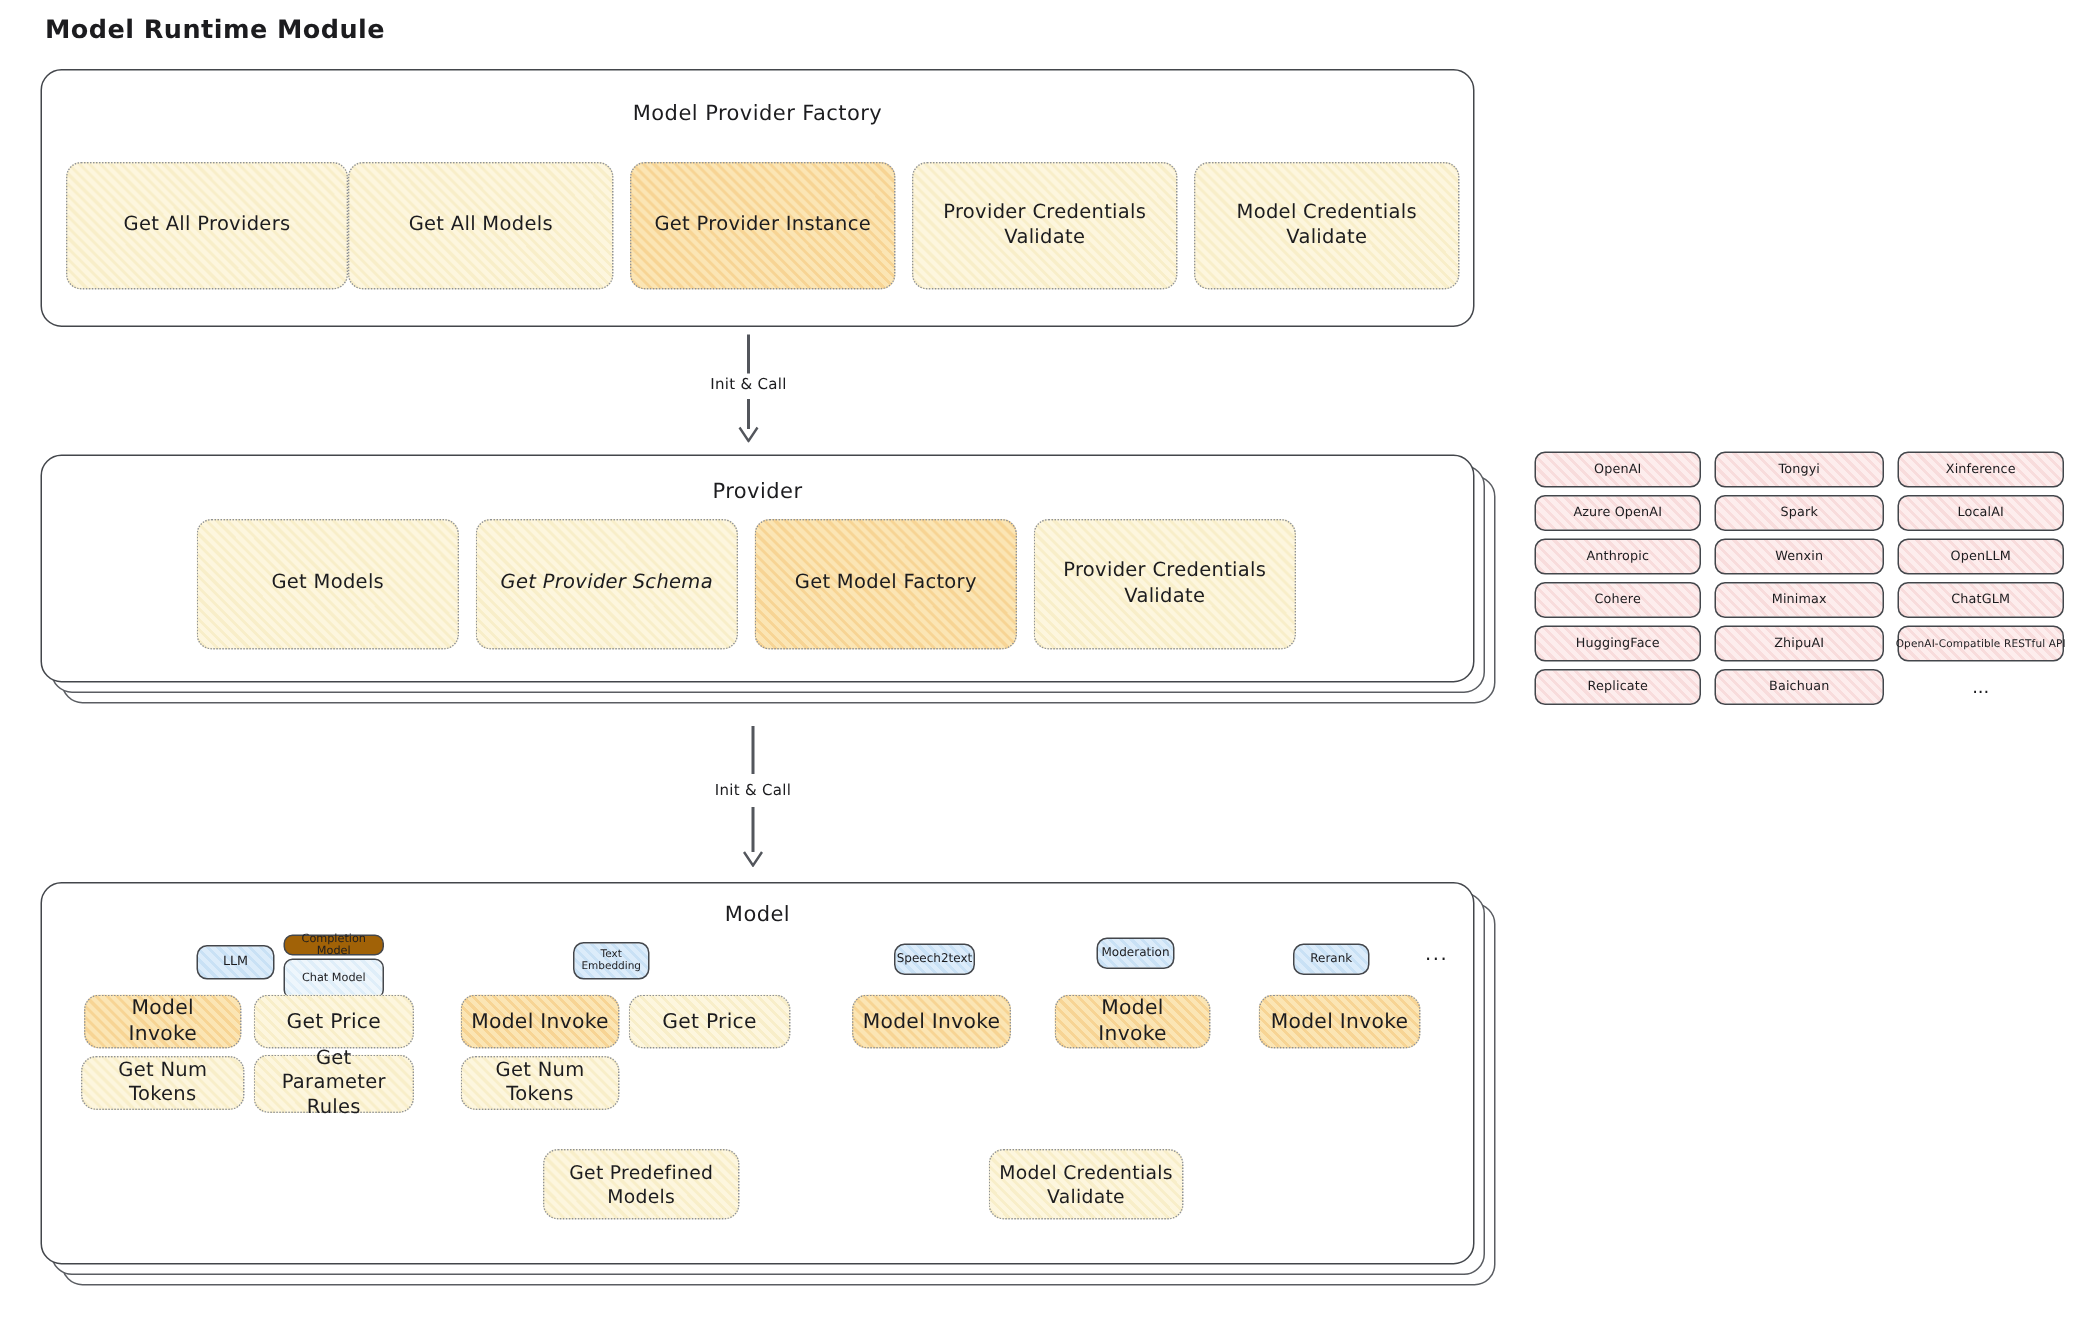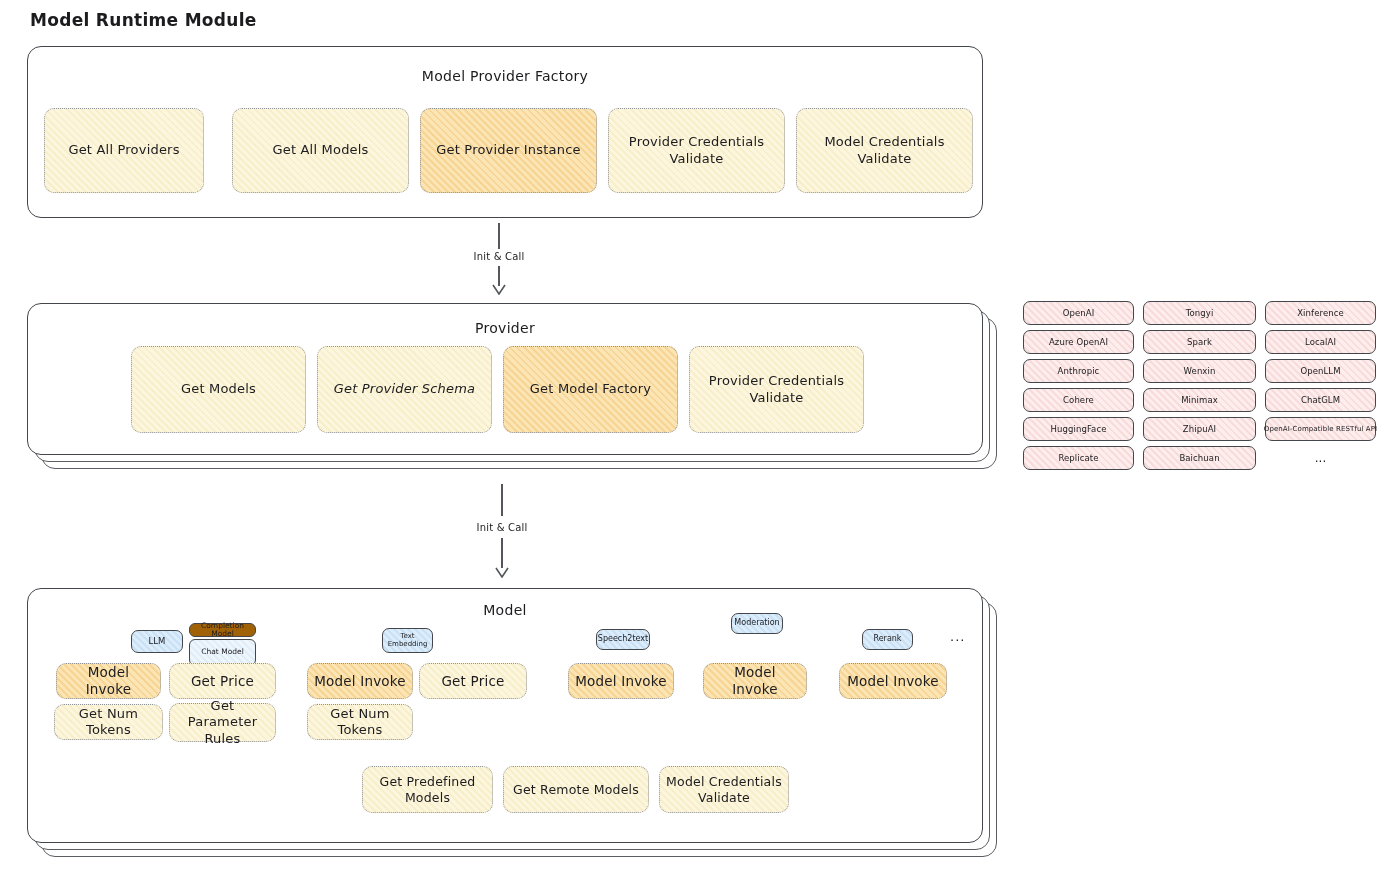--- a/index.html
+++ b/index.html
@@ -48,21 +48,21 @@
 </style>
 </head>
 <body>
 
 <div class="canvas">
 
   <div class="page-title">Model Runtime Module</div>
 
   <div class="frame" style="left:27px;top:46px;width:956px;height:172px;">
     <div class="frame-title" style="top:21px;">Model Provider Factory</div>
-    <div class="ybox" style="left:16px;top:61px;width:160px;height:85px;">Get All Providers</div>
+    <div class="ybox" style="left:16px;top:61px;width:188px;height:85px;">Get All Providers</div>
     <div class="ybox" style="left:204px;top:61px;width:177px;height:85px;">Get All Models</div>
     <div class="obox" style="left:392px;top:61px;width:177px;height:85px;">Get Provider Instance</div>
     <div class="ybox" style="left:580px;top:61px;width:177px;height:85px;">Provider Credentials Validate</div>
     <div class="ybox" style="left:768px;top:61px;width:177px;height:85px;">Model Credentials Validate</div>
   </div>
 
   <div class="aline" style="left:498px;top:223px;height:26px;"></div>
   <div class="alabel" style="left:439px;top:251px;">Init &amp; Call</div>
   <div class="aline" style="left:498px;top:266px;height:20px;"></div>
   <svg class="ahead" style="left:492px;top:284px;" width="14" height="11">
@@ -110,35 +110,34 @@
   <div class="echo" style="left:41px;top:602px;width:956px;height:255px;"></div>
   <div class="echo" style="left:34px;top:595px;width:956px;height:255px;"></div>
   <div class="frame" style="left:27px;top:588px;width:956px;height:255px;">
     <div class="frame-title" style="top:13px;">Model</div>
 
     <div class="tag tag-blue" style="left:103px;top:41px;width:52px;height:23px;">LLM</div>
     <div class="tag tag-white" style="left:161px;top:34px;width:67px;height:14px;">Completion Model</div>
     <div class="tag tag-lblue" style="left:161px;top:50px;width:67px;height:27px;">Chat Model</div>
     <div class="tag tag-blue" style="left:354px;top:39px;width:51px;height:25px;font-size:7px;">Text Embedding</div>
     <div class="tag tag-blue" style="left:568px;top:40px;width:54px;height:21px;font-size:8px;">Speech2text</div>
-    <div class="tag tag-blue" style="left:703px;top:24px;width:52px;height:21px;font-size:8px;">Moderation</div>
+    <div class="tag tag-blue" style="left:703px;top:36px;width:52px;height:21px;font-size:8px;">Moderation</div>
     <div class="tag tag-blue" style="left:834px;top:40px;width:51px;height:21px;font-size:8px;">Rerank</div>
     <div class="dots" style="left:922px;top:40px;">...</div>
 
     <div class="obox" style="left:28px;top:74px;width:105px;height:36px;font-size:13.5px;">Model Invoke</div>
     <div class="ybox" style="left:141px;top:74px;width:107px;height:36px;font-size:13.5px;">Get Price</div>
     <div class="ybox" style="left:26px;top:115px;width:109px;height:36px;">Get Num Tokens</div>
     <div class="ybox" style="left:141px;top:114px;width:107px;height:39px;">Get Parameter Rules</div>
 
     <div class="obox" style="left:279px;top:74px;width:106px;height:36px;font-size:13.5px;">Model Invoke</div>
     <div class="ybox" style="left:391px;top:74px;width:108px;height:36px;font-size:13.5px;">Get Price</div>
     <div class="ybox" style="left:279px;top:115px;width:106px;height:36px;">Get Num Tokens</div>
 
     <div class="obox" style="left:540px;top:74px;width:106px;height:36px;font-size:13.5px;">Model Invoke</div>
     <div class="obox" style="left:675px;top:74px;width:104px;height:36px;font-size:13.5px;">Model Invoke</div>
     <div class="obox" style="left:811px;top:74px;width:108px;height:36px;font-size:13.5px;">Model Invoke</div>
 
     <div class="ybox" style="left:334px;top:177px;width:131px;height:47px;font-size:12.5px;">Get Predefined Models</div>
-    <div class="ybox" style="left:475px;top:177px;width:146px;height:47px;font-size:12.5px;">Get Remote Models</div>
     <div class="ybox" style="left:631px;top:177px;width:130px;height:47px;font-size:12.5px;">Model Credentials Validate</div>
   </div>
 
 </div>
 
 </body></html>

